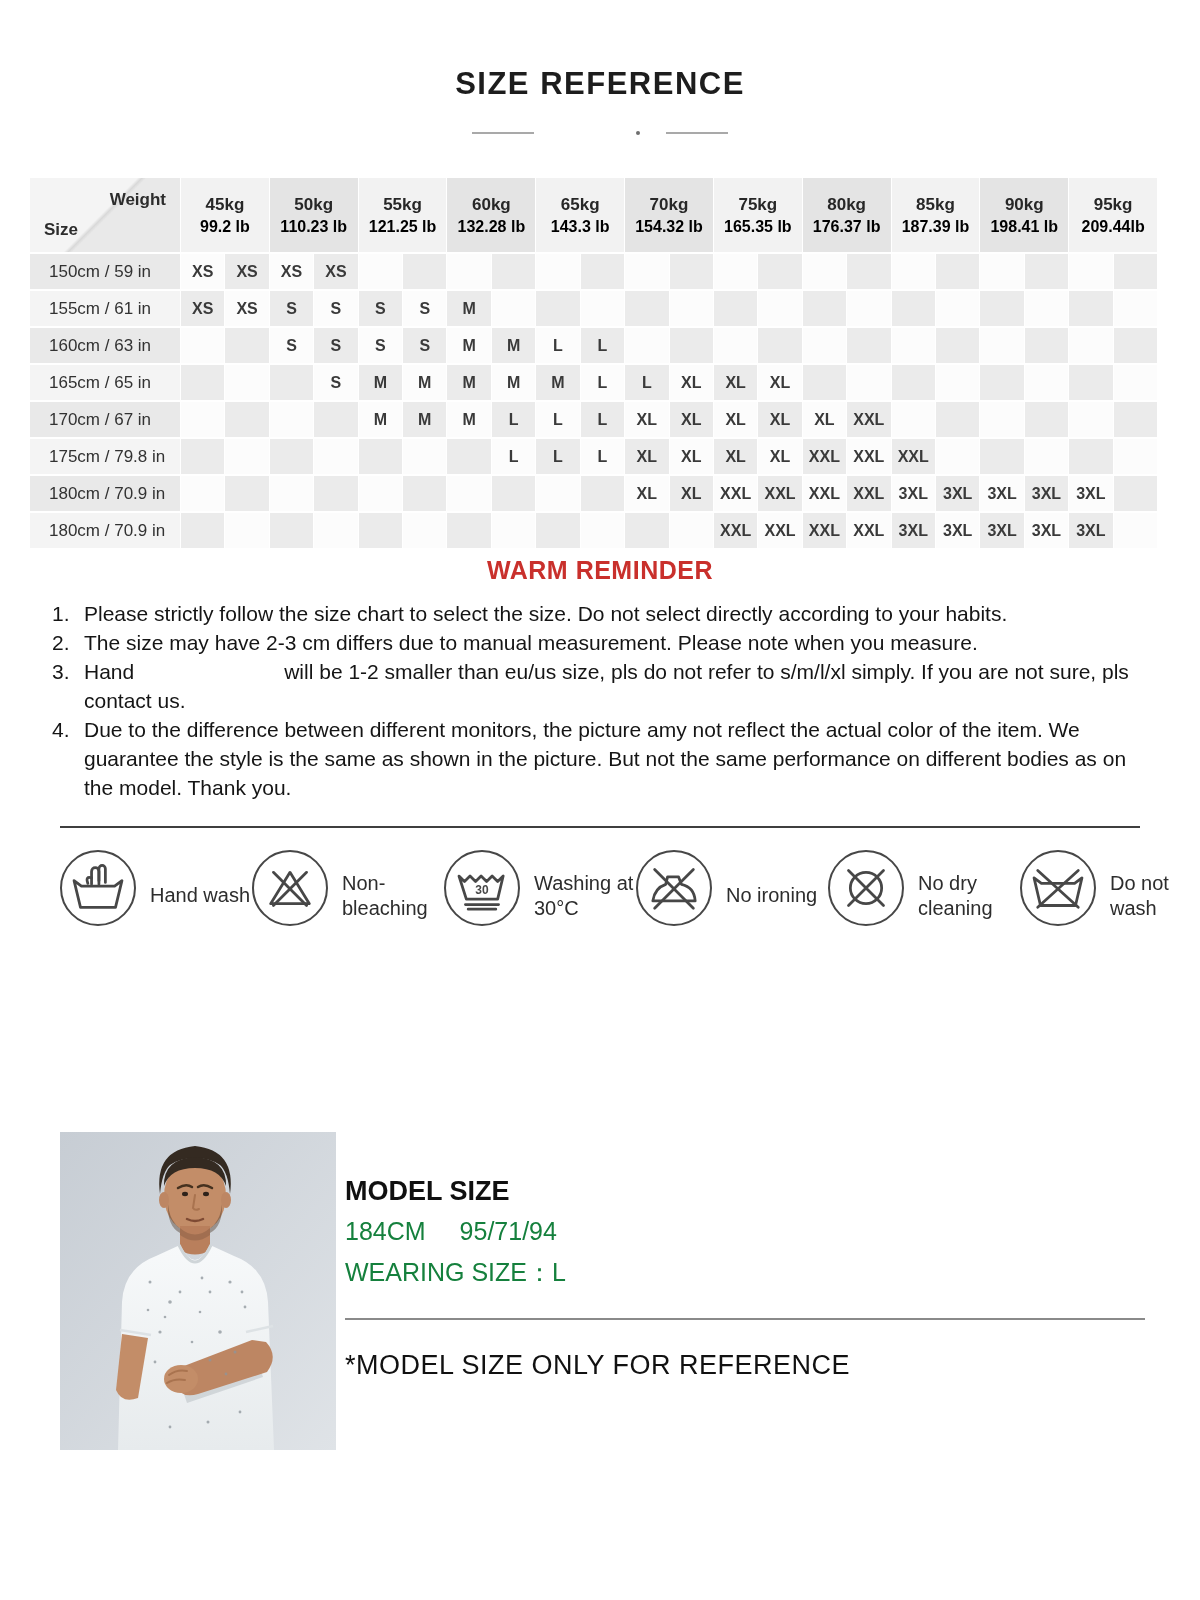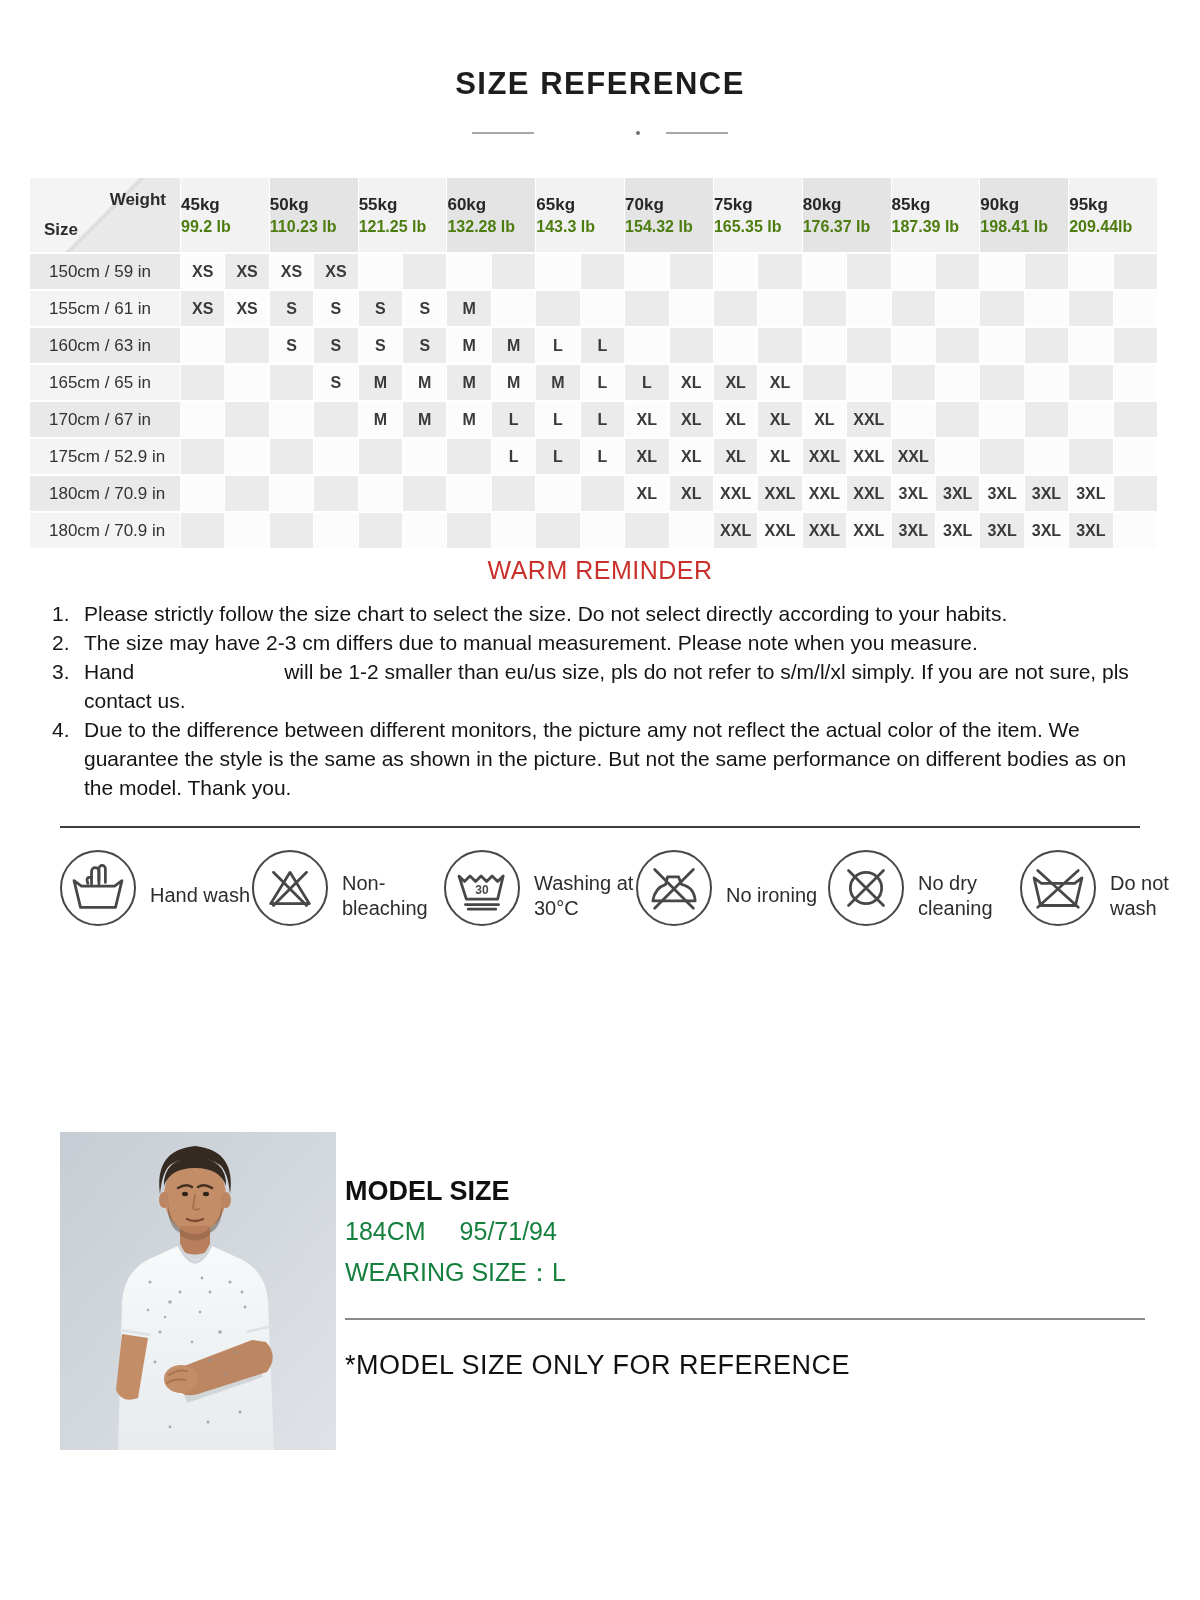--- a/index.html
+++ b/index.html
@@ -29,43 +29,43 @@
     gap: 2px 1px; background: #fff;
   }
   .corner {
     position: relative; height: 74px;
     background: linear-gradient(135deg, #f4f4f4 48%, #d9d9d9 50%, #e9e9e9 52%);
   }
   .corner .cw { position: absolute; top: 12px; right: 14px; font-size: 17px; font-weight: bold; color: #2c2c2c; }
   .corner .cs { position: absolute; bottom: 12px; left: 14px; font-size: 17px; font-weight: bold; color: #2c2c2c; }
   .wcell {
     grid-column: span 2; height: 74px;
-    display: flex; flex-direction: column; justify-content: center;
+    display: flex; flex-direction: column; align-items: center; justify-content: center;
     gap: 3px;
   }
   .wcell .kg { font-size: 17px; font-weight: bold; color: #272727; }
-  .wcell .lb { font-size: 16px; font-weight: bold; color: #4d7c0f; }
+  .wcell .lb { font-size: 16px; font-weight: bold; color: #000000; }
   .col-light { background: #f2f2f2; }
   .col-dark  { background: #e4e4e4; }
   .hcell {
     height: 35px; display: flex; align-items: center;
     padding-left: 19px; font-size: 17px; color: #323232;
   }
   .lab-a { background: #e9e9e9; }
   .lab-b { background: #f4f4f4; }
   .scell {
     height: 35px; display: flex; align-items: center; justify-content: center;
     font-size: 16px; font-weight: bold; color: #3a3a3a;
   }
   .cb-a { background: #fcfcfc; }
   .cb-b { background: #ebebeb; }
   
   #reminder-title {
     position: absolute; top: 556px; left: 0; width: 100%;
-    text-align: center; font-size: 25px; font-weight: normal; letter-spacing: 0.5px;
+    text-align: center; font-size: 25px; font-weight: bold; letter-spacing: 0.5px;
   }
   #reminder { position: absolute; top: 599px; left: 52px; width: 1100px;
               font-size: 21px; line-height: 29px; color: #151515; }
   .ritem { display: flex; }
   .rnum { width: 32px; flex: none; }
   .rtext { flex: 1; }
   .rgap { display: inline-block; width: 150px; }
   
   #icons-divider { position: absolute; top: 826px; left: 60px; width: 1080px;
                    height: 2px; background: #3f3f3f; }
@@ -261,21 +261,21 @@
       <div class="scell cb-a">XL</div>
       <div class="scell cb-b">XL</div>
       <div class="scell cb-a">XL</div>
       <div class="scell cb-b">XXL</div>
       <div class="scell cb-a"></div>
       <div class="scell cb-b"></div>
       <div class="scell cb-a"></div>
       <div class="scell cb-b"></div>
       <div class="scell cb-a"></div>
       <div class="scell cb-b"></div>
-      <div class="hcell lab-b">175cm / 52.9 in</div>
+      <div class="hcell lab-b">175cm / 79.8 in</div>
       <div class="scell cb-b"></div>
       <div class="scell cb-a"></div>
       <div class="scell cb-b"></div>
       <div class="scell cb-a"></div>
       <div class="scell cb-b"></div>
       <div class="scell cb-a"></div>
       <div class="scell cb-b"></div>
       <div class="scell cb-a">L</div>
       <div class="scell cb-b">L</div>
       <div class="scell cb-a">L</div>

